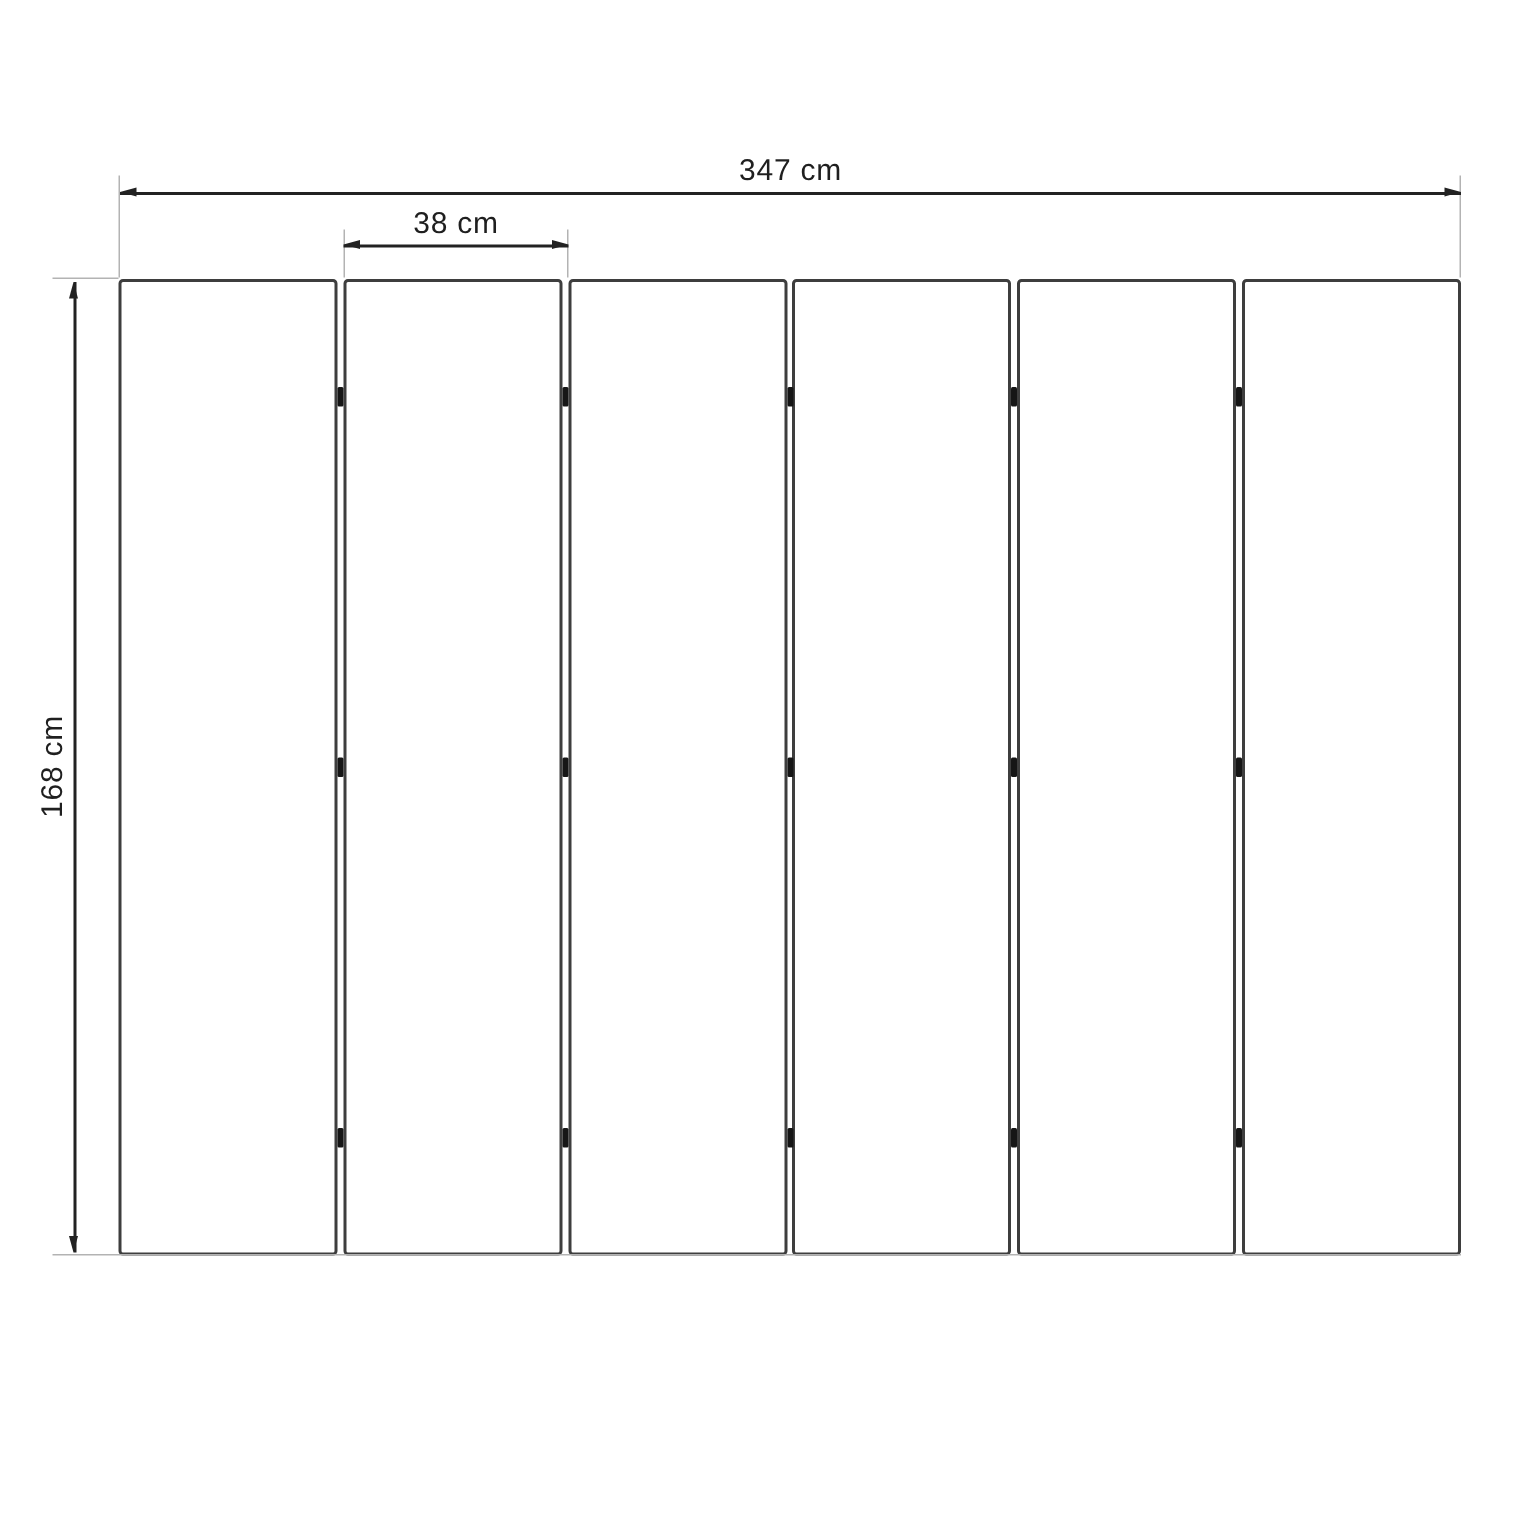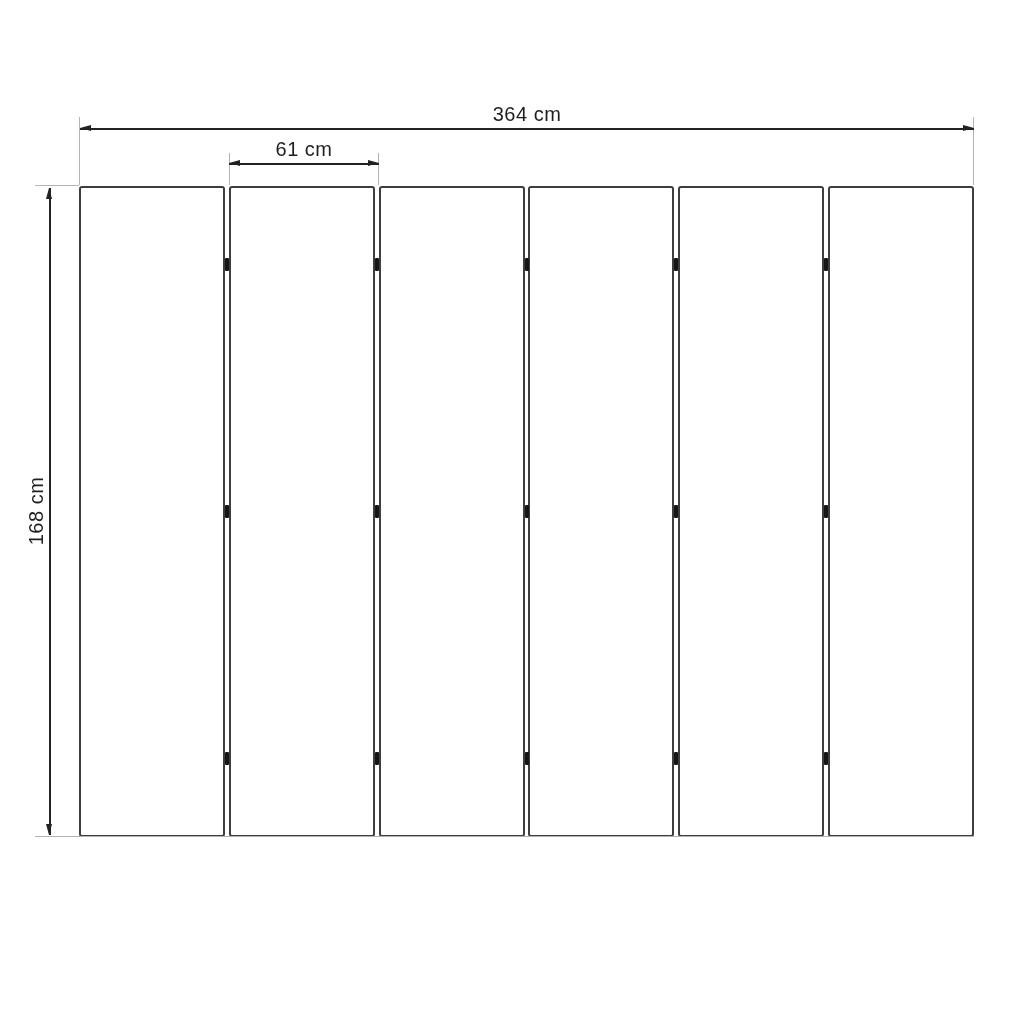--- a/index.html
+++ b/index.html
@@ -107,25 +107,25 @@
   <div class="abs ext v" style="left:79px;  top:117px; height:68px;"></div>
   <div class="abs ext v" style="left:973px; top:117px; height:68px;"></div>
   <div class="abs ext v" style="left:229px; top:153px; height:32px;"></div>
   <div class="abs ext v" style="left:378px; top:153px; height:32px;"></div>
   <div class="abs ext h" style="left:35px; top:185px; width:44px;"></div>
   <div class="abs ext h" style="left:35px; top:836px; width:939px;"></div>
 
   <div class="abs dim h" style="left:80px; top:127.5px; width:894px;"></div>
   <div class="arr left" style="left:80px;  top:125px;"></div>
   <div class="arr right" style="left:963px; top:125px;"></div>
-  <div class="dim-label" id="label-total">364 cm</div>
+  <div class="dim-label" id="label-total">347 cm</div>
 
   <div class="abs dim h" style="left:229px; top:162.5px; width:149.5px;"></div>
   <div class="arr left" style="left:229px;   top:160px;"></div>
   <div class="arr right" style="left:367.5px; top:160px;"></div>
-  <div class="dim-label" id="label-panel">61 cm</div>
+  <div class="dim-label" id="label-panel">38 cm</div>
 
   <div class="abs dim v" style="left:48.5px; top:188px; height:647px;"></div>
   <div class="arr up" style="left:46px; top:188px;"></div>
   <div class="arr down" style="left:46px; top:824px;"></div>
   <div class="dim-label" id="label-height">168 cm</div>
 
 </div>
 
 </body></html>

